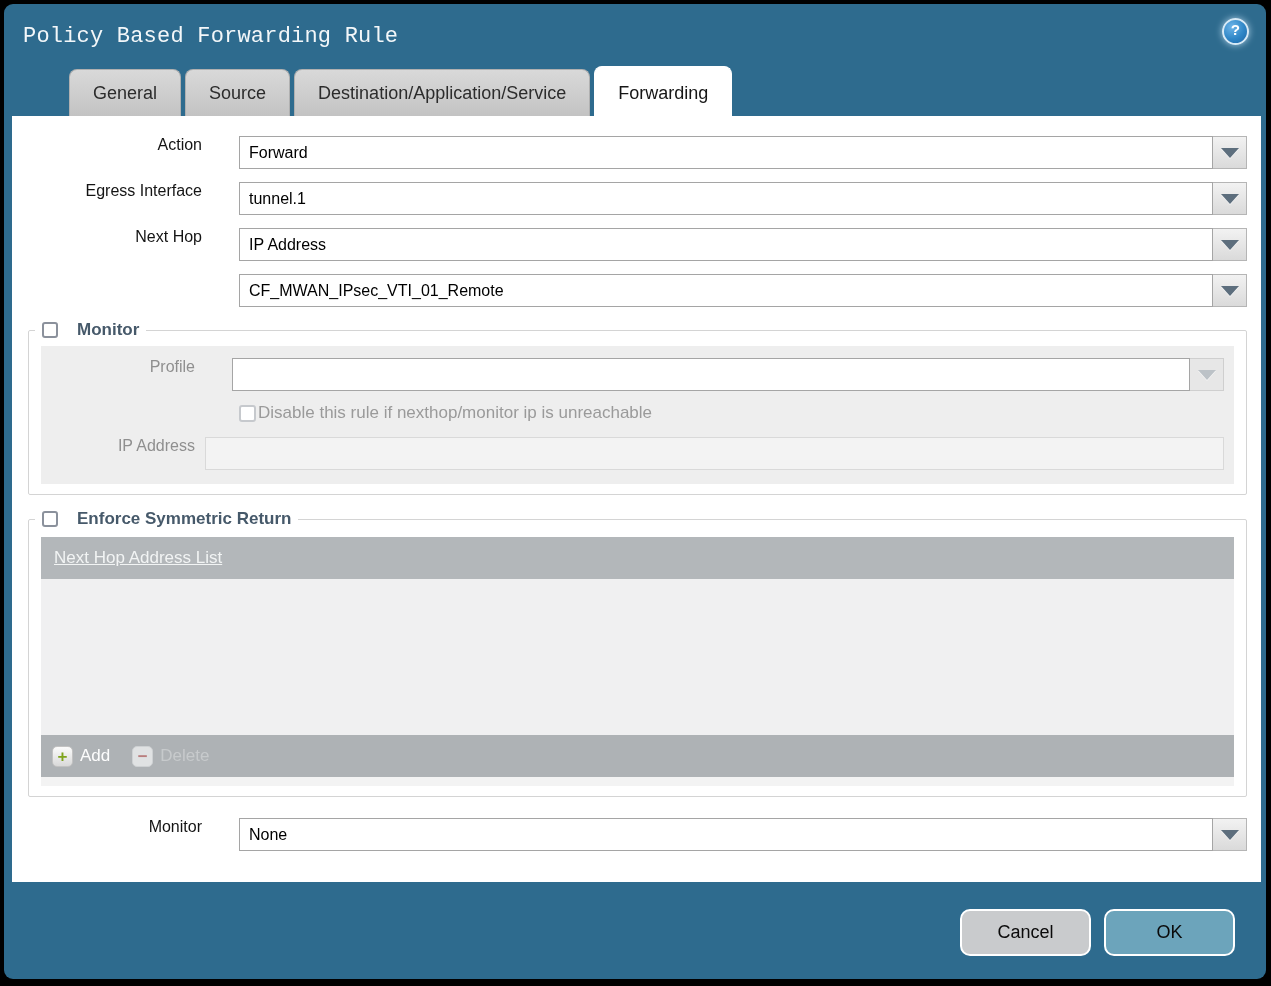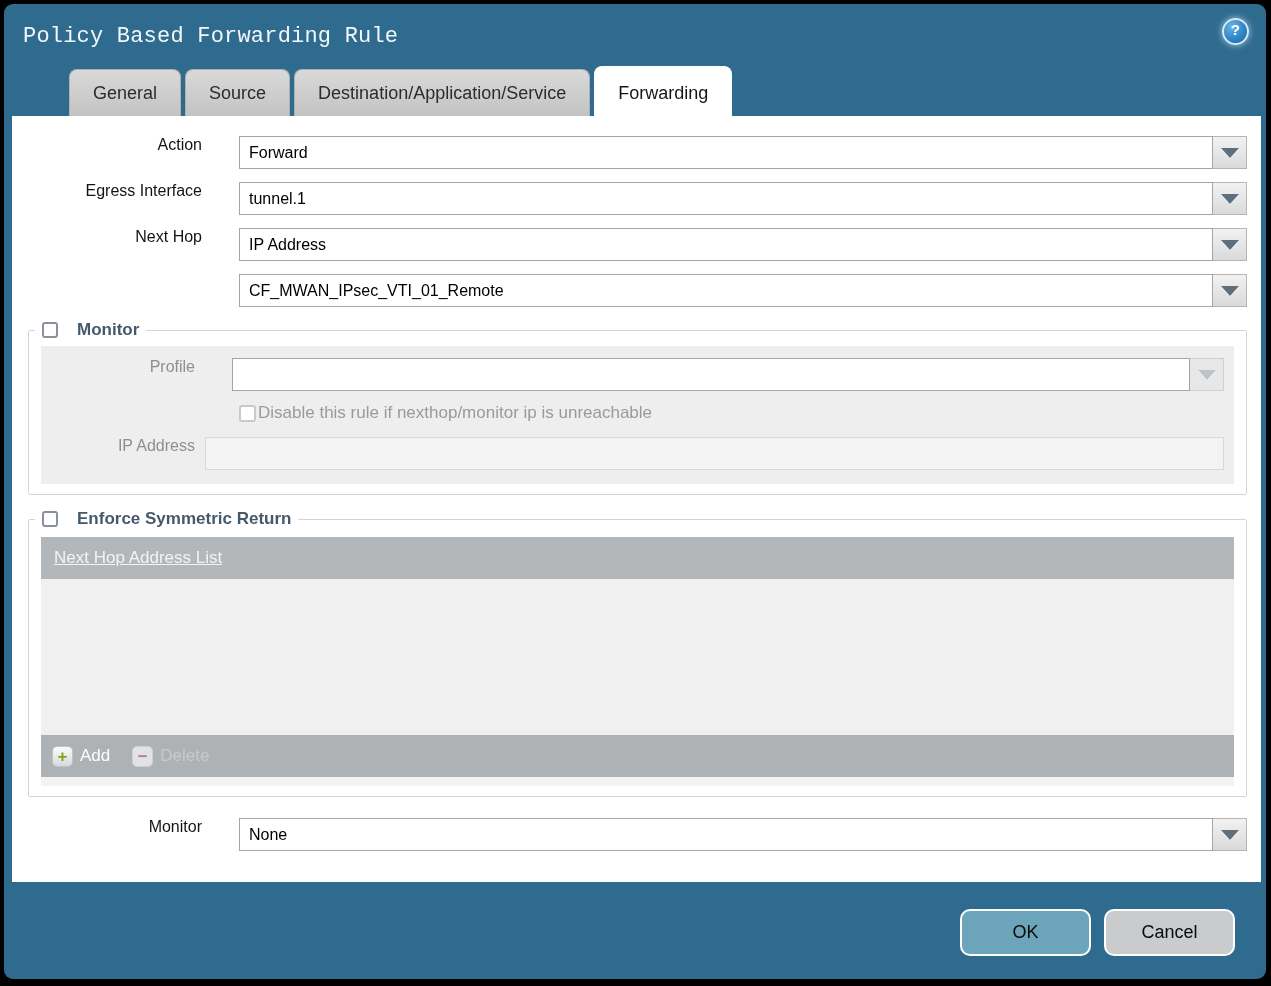--- a/index.html
+++ b/index.html
@@ -268,17 +268,17 @@
         <input value="None" style="">
         <div class="ddbtn">
           <div class="arrow"></div>
         </div>
       </div>
     </div>
 
   </div>
 
   <div class="footer">
+    <div class="btn cancel">Cancel</div>
     <div class="btn ok">OK</div>
-    <div class="btn cancel">Cancel</div>
   </div>
 
 </div>
 
 </body></html>

